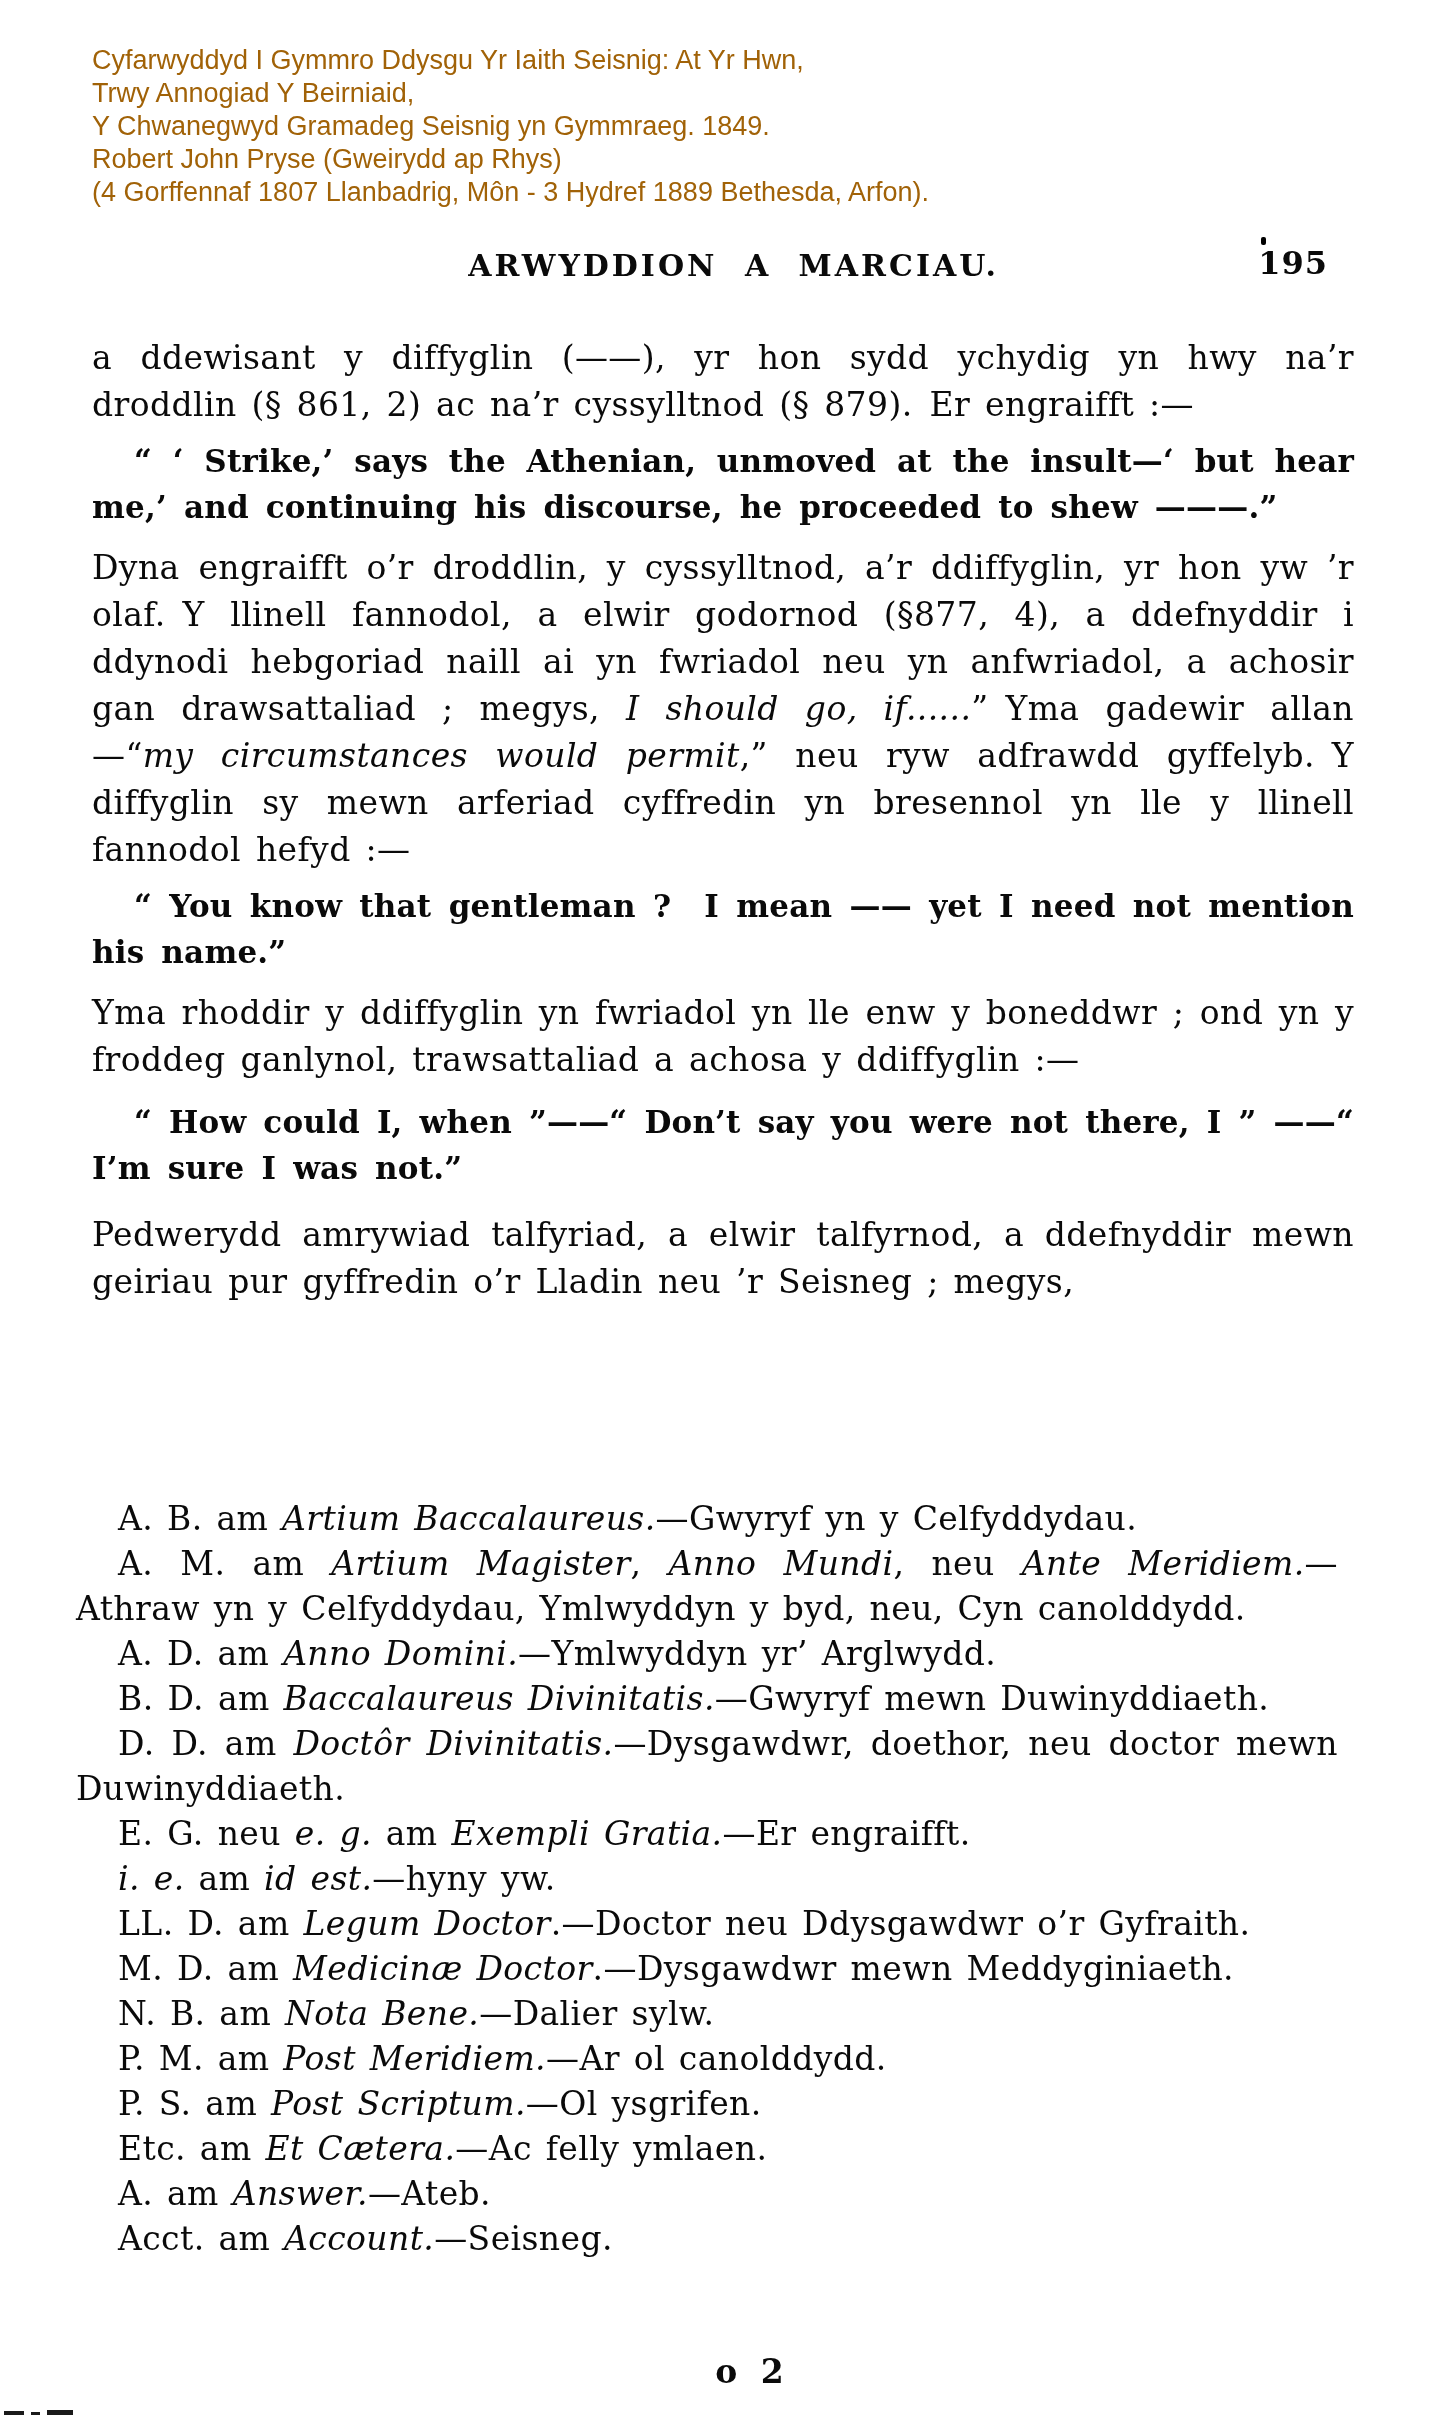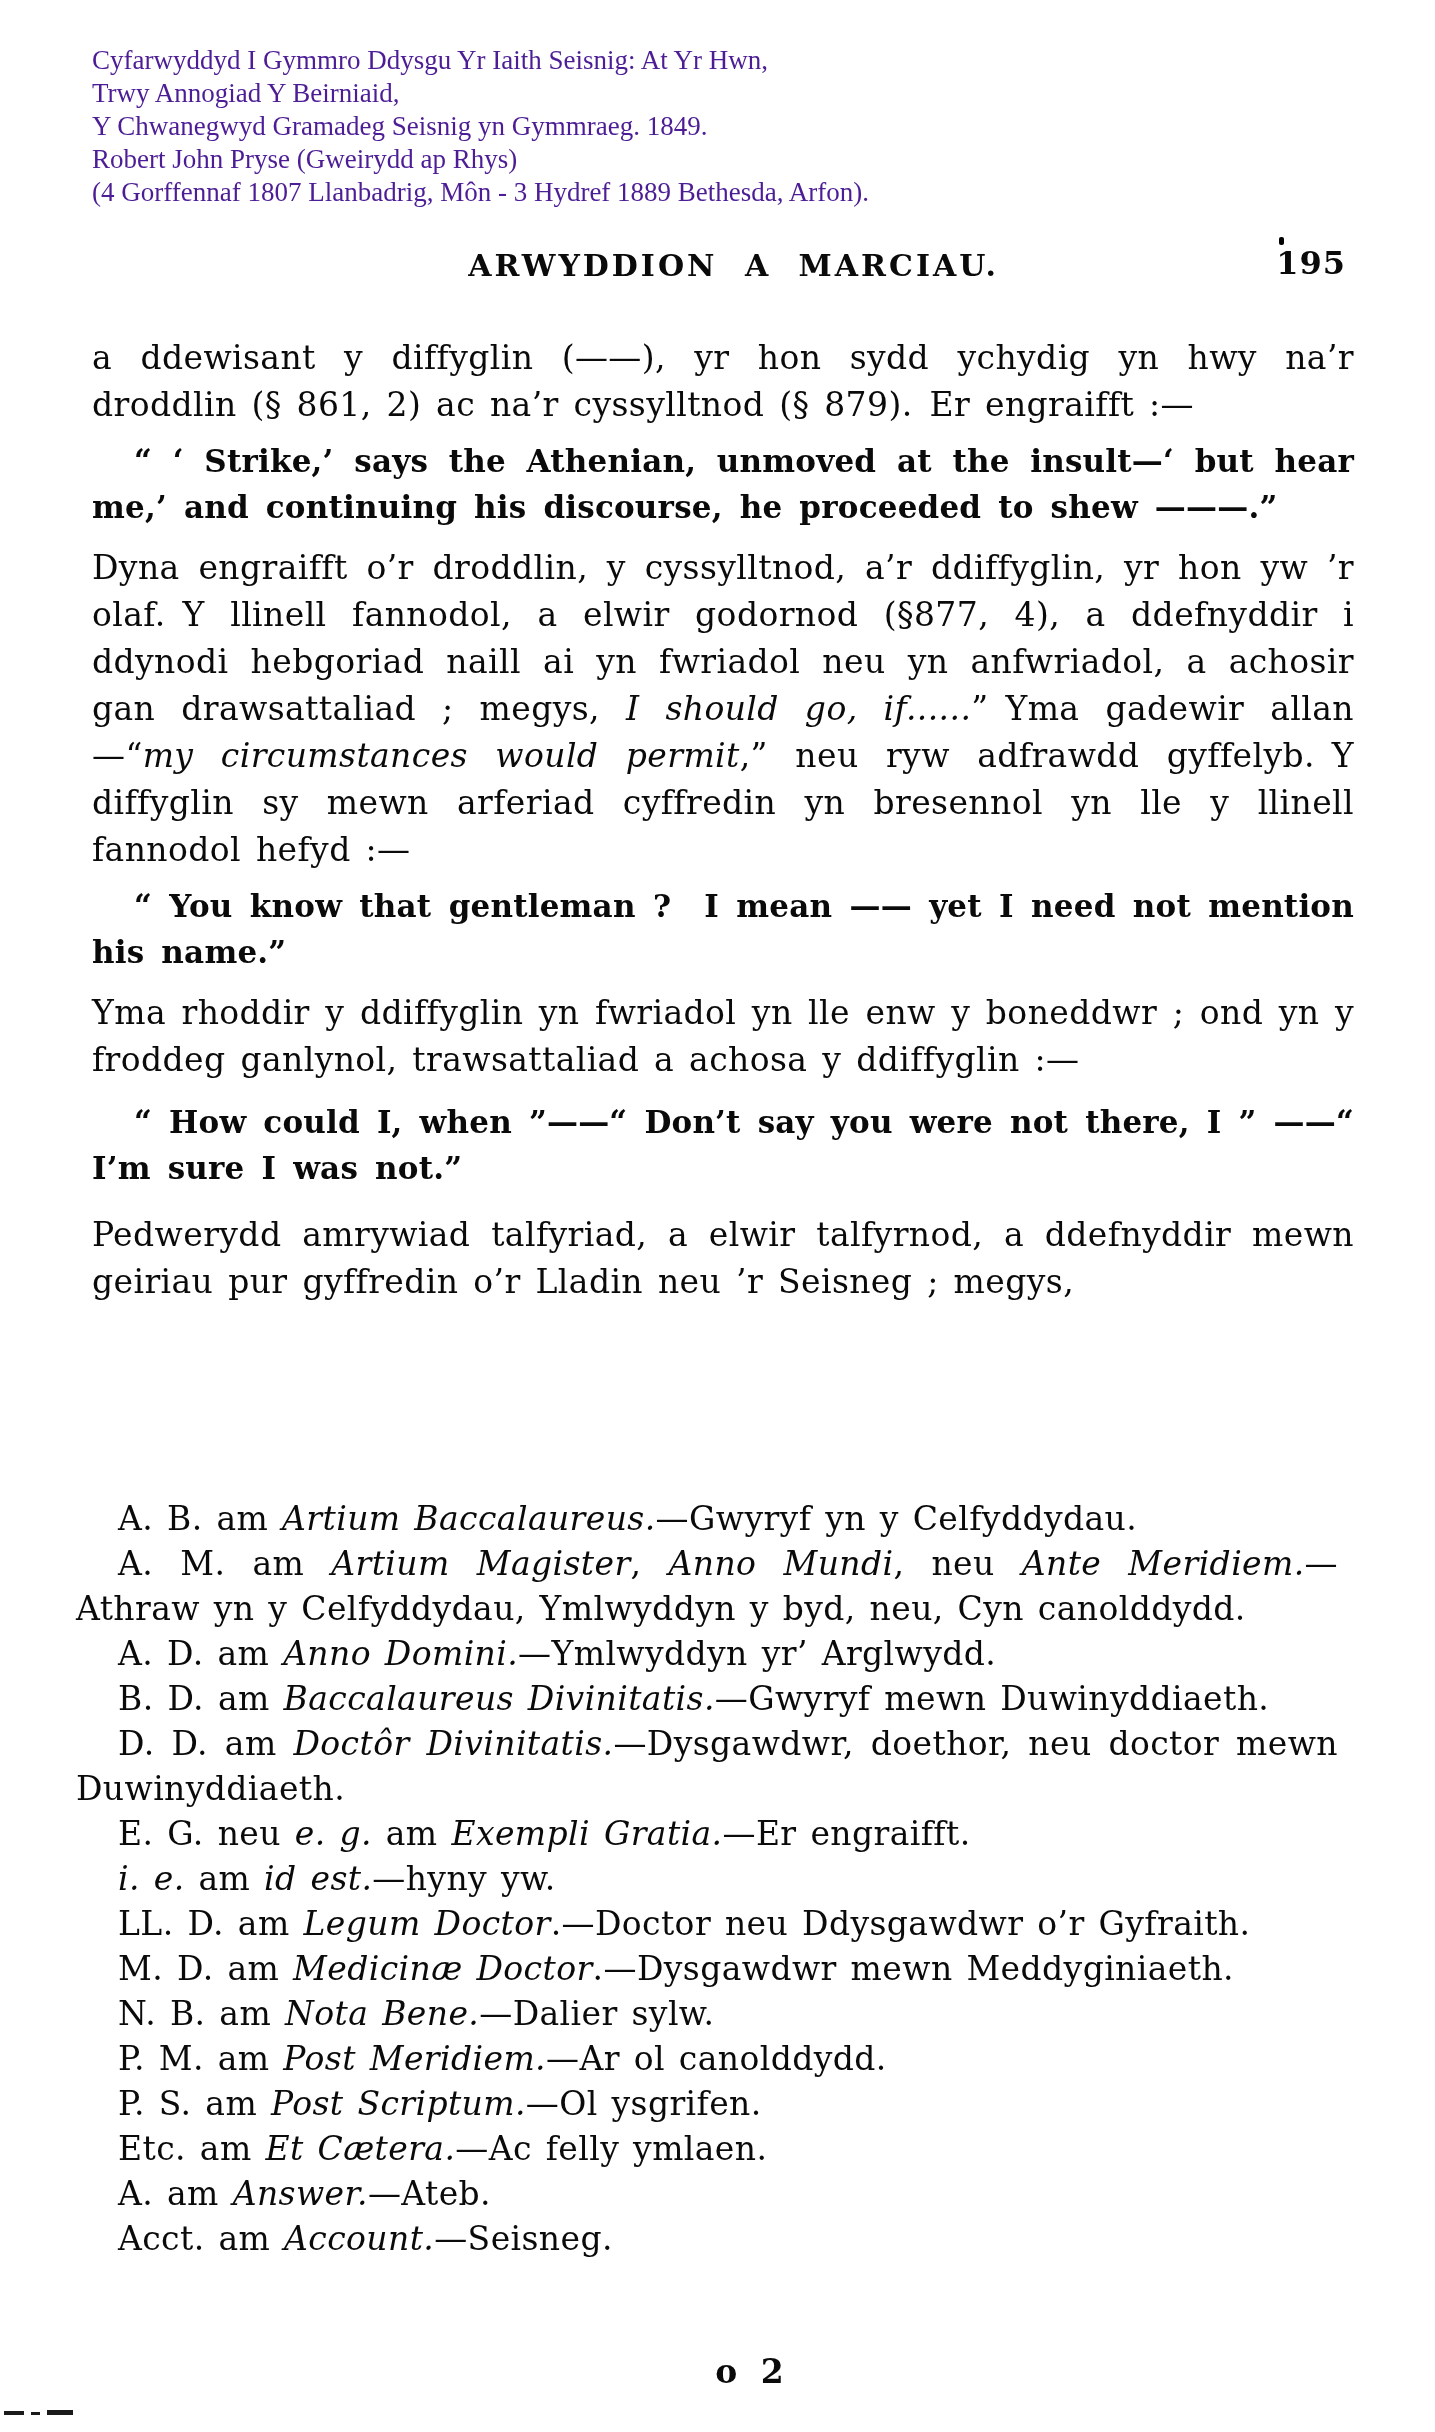--- a/index.html
+++ b/index.html
@@ -9,34 +9,34 @@
     background:#ffffff;
     color:#0a0a0a;
     overflow:hidden;
     margin:0 auto;
     font-family:"DejaVu Serif", serif;
   }
 
   
   .header-meta {
     position:absolute; left:92px; top:44px; width:1300px;
-    font-family:Liberation Serif, serif;
-    font-size:27px; line-height:33px; color:#4c1d95;
+    font-family:Liberation Sans, sans-serif;
+    font-size:27px; line-height:33px; color:#a16207;
   }
 
   
   .runhead { position:absolute; left:92px; top:248px; width:1262px; height:46px; }
   .rh-title {
     position:absolute; left:50%; transform:translateX(-48%);
     font-family:"DejaVu Serif", serif; font-weight:bold;
     font-size:30px; letter-spacing:3px; word-spacing:14px;
     white-space:nowrap;
   }
   .rh-page {
-    position:absolute; right:8px; top:-4px;
+    position:absolute; right:26px; top:-4px;
     font-family:"DejaVu Serif", serif; font-weight:bold;
     font-size:32px; letter-spacing:1px;
   }
   .rh-page .speck-dot {
     position:absolute; left:3px; top:-7px;
     width:5px; height:8px; background:#000; border-radius:2px;
   }
 
   
   .section-paras {

